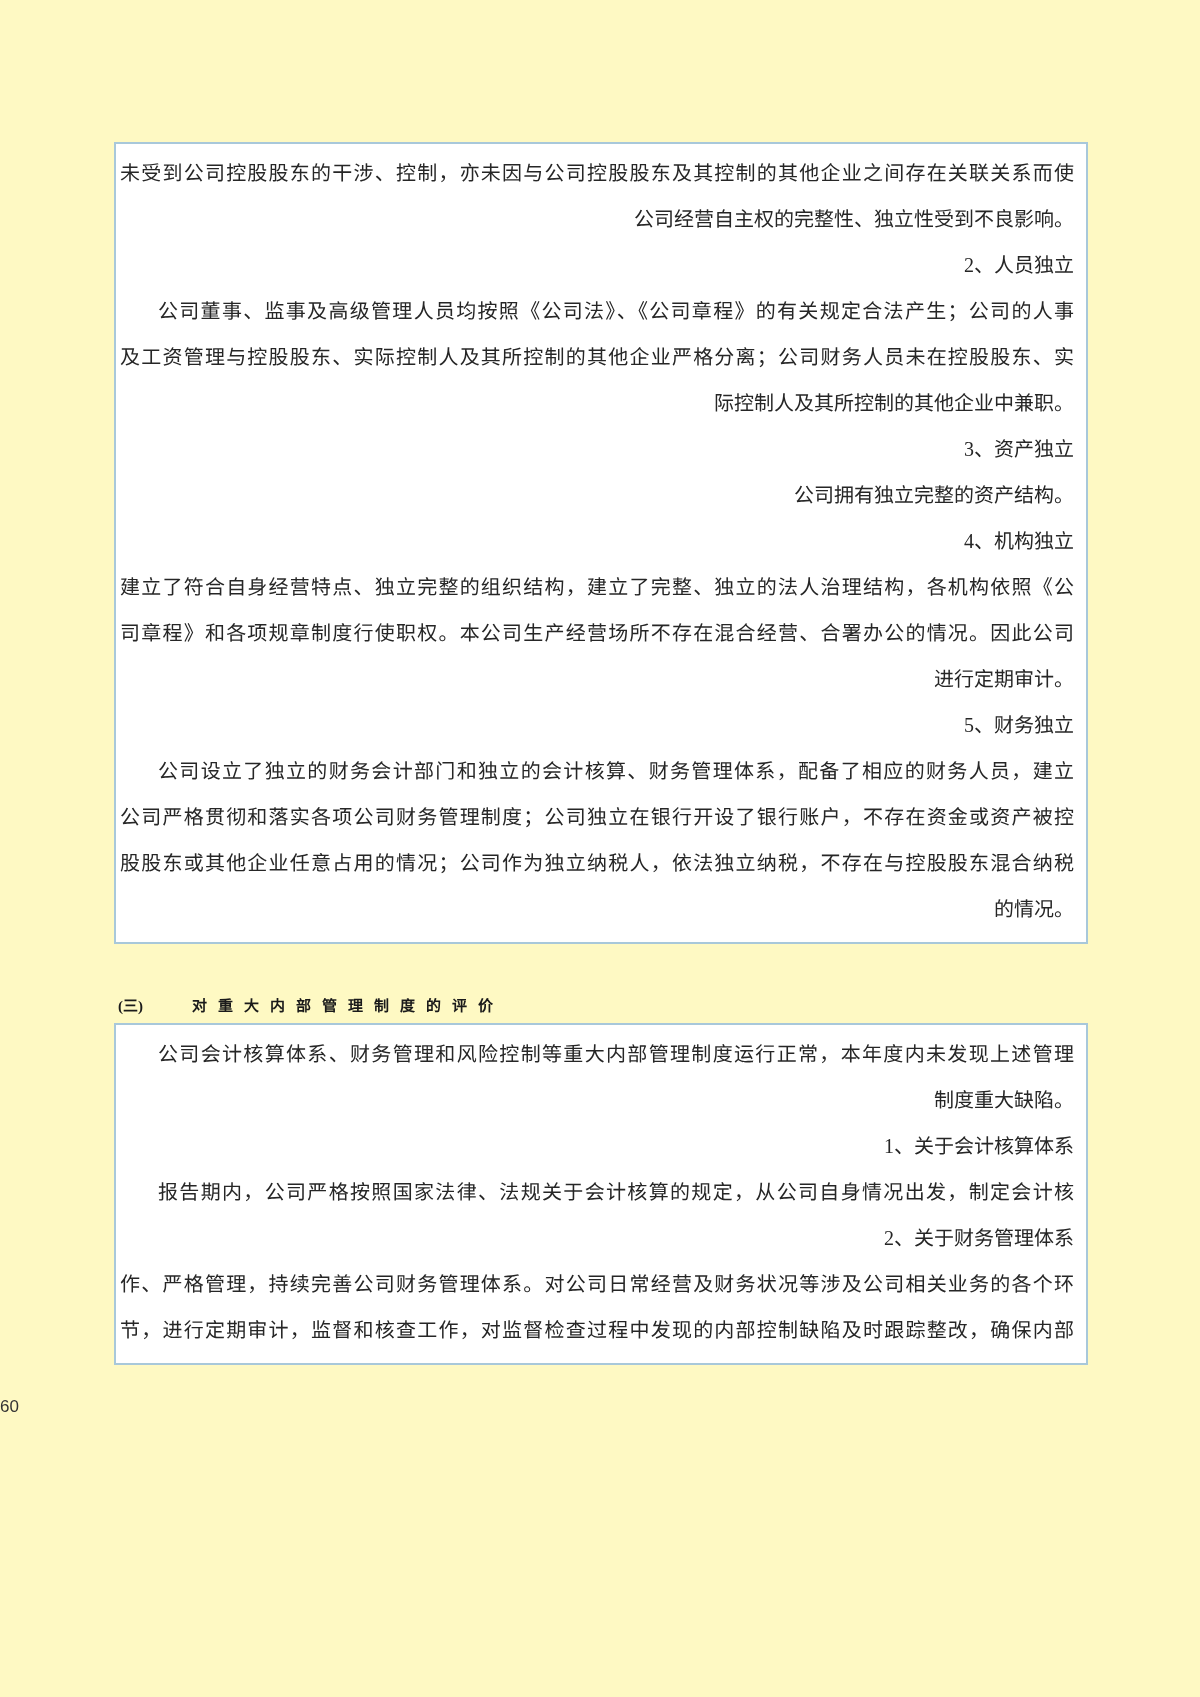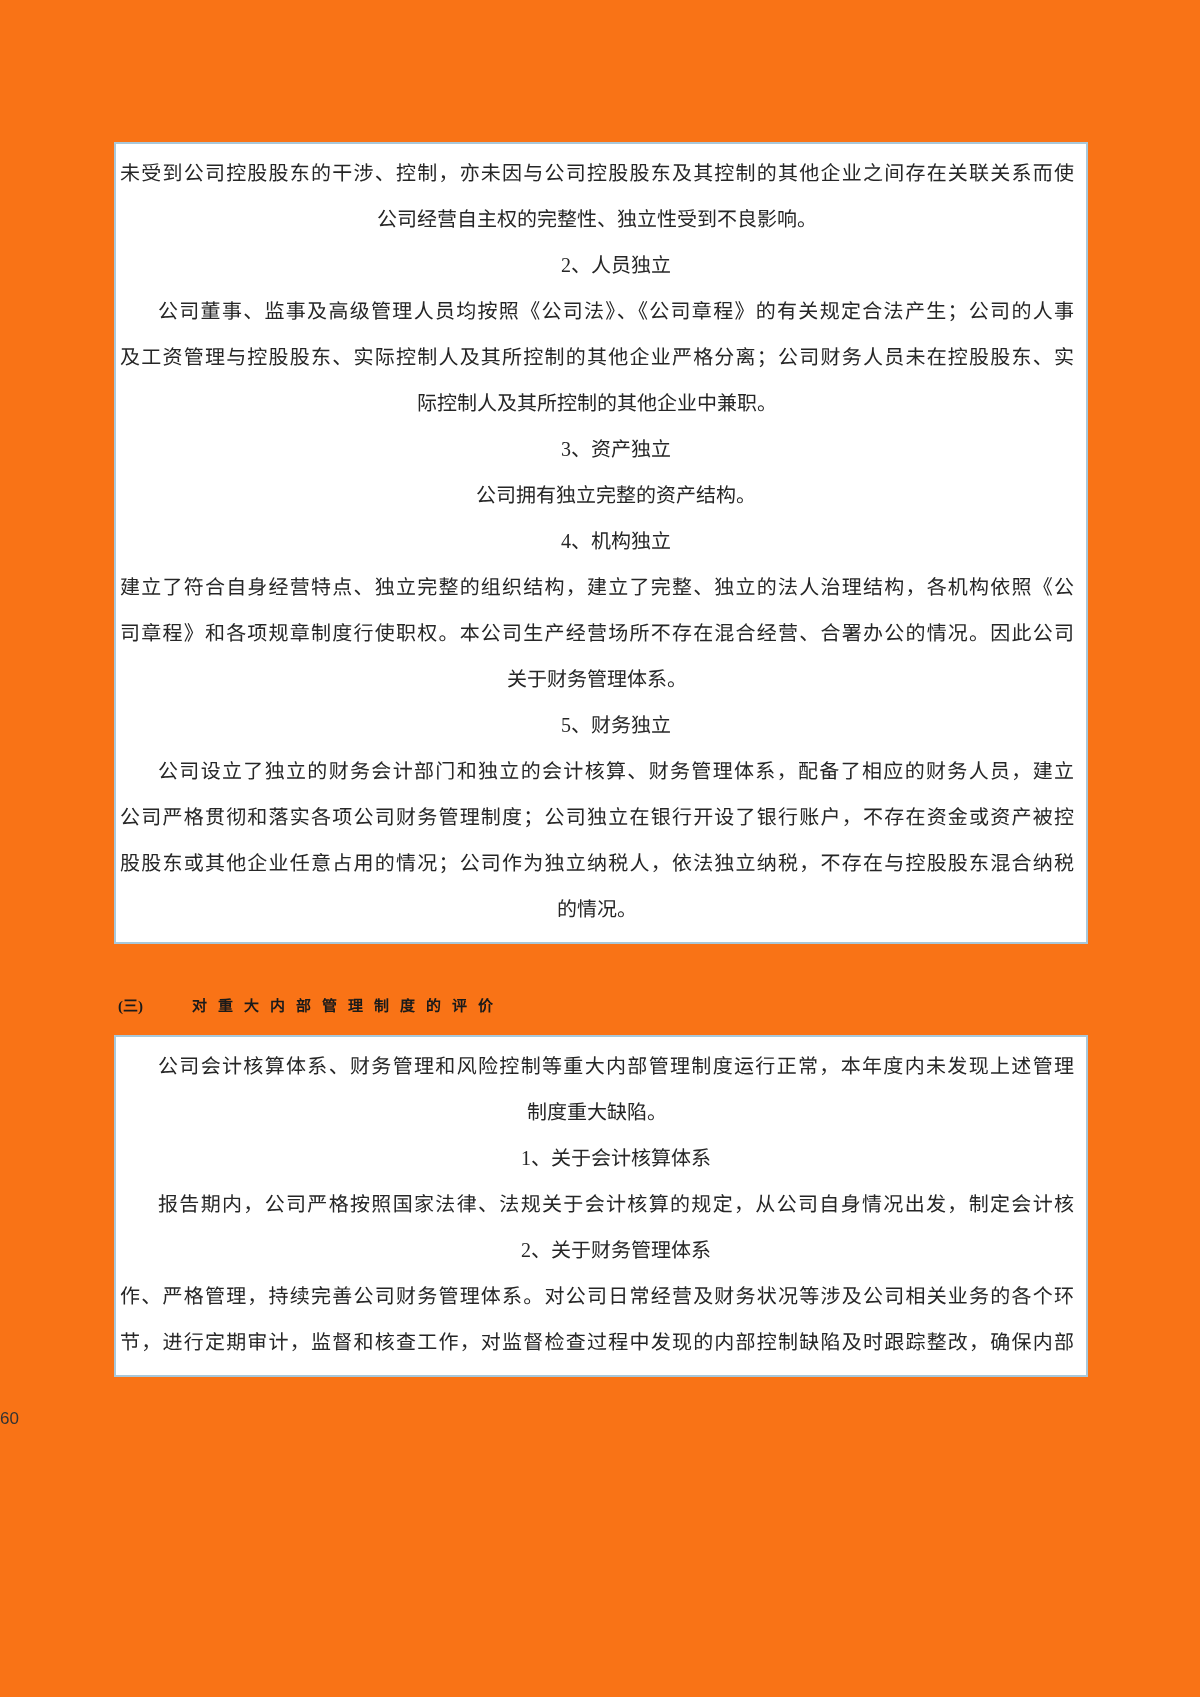--- a/index.html
+++ b/index.html
@@ -1,38 +1,38 @@
 <!DOCTYPE html>
 <html lang="zh-CN"><head>
 <meta charset="utf-8">
 <style>
   * { margin: 0; padding: 0; box-sizing: border-box; }
   html, body { background: #ffffff; }
   .page {
     position: relative;
     width: 1200px;
     height: 1697px;
-    background: #f97316;
+    background: #fef9c3;
     font-family: "Liberation Serif", "DejaVu Serif", serif;
     color: #262626;
     overflow: hidden;
   }
   .textbox {
     margin-left: 114px;
     width: 974px;
     border: 2px solid #a8c8da;
     padding: 6px 12px 10px 4px;
     background: #ffffff;
   }
   .box1 { margin-top: 142px; }
-  .box2 { margin-top: 20px; }
+  .box2 { margin-top: 8px; }
   .line {
     font-size: 20px;
     line-height: 46px;
-    text-align: center;
+    text-align: right;
     color: #262626;
   }
   .line.indent { padding-left: 38px; }
   .line.fill {
     text-align: justify;
     text-align-last: justify;
     text-justify: inter-ideograph;
   }
   .section-heading {
     margin-top: 50px;
@@ -62,21 +62,21 @@
       <div class="line">公司经营自主权的完整性、独立性受到不良影响。</div>
       <div class="line indent">2、人员独立</div>
       <div class="line indent fill">公司董事、监事及高级管理人员均按照《公司法》、《公司章程》的有关规定合法产生；公司的人事</div>
       <div class="line fill">及工资管理与控股股东、实际控制人及其所控制的其他企业严格分离；公司财务人员未在控股股东、实</div>
       <div class="line">际控制人及其所控制的其他企业中兼职。</div>
       <div class="line indent">3、资产独立</div>
       <div class="line indent">公司拥有独立完整的资产结构。</div>
       <div class="line indent">4、机构独立</div>
       <div class="line fill">建立了符合自身经营特点、独立完整的组织结构，建立了完整、独立的法人治理结构，各机构依照《公</div>
       <div class="line fill">司章程》和各项规章制度行使职权。本公司生产经营场所不存在混合经营、合署办公的情况。因此公司</div>
-      <div class="line">关于财务管理体系。</div>
+      <div class="line">进行定期审计。</div>
       <div class="line indent">5、财务独立</div>
       <div class="line indent fill">公司设立了独立的财务会计部门和独立的会计核算、财务管理体系，配备了相应的财务人员，建立</div>
       <div class="line fill">公司严格贯彻和落实各项公司财务管理制度；公司独立在银行开设了银行账户，不存在资金或资产被控</div>
       <div class="line fill">股股东或其他企业任意占用的情况；公司作为独立纳税人，依法独立纳税，不存在与控股股东混合纳税</div>
       <div class="line">的情况。</div>
     </section>
 
   <div class="section-heading">
     <span class="heading-index">(三)</span><span class="heading-title">对重大内部管理制度的评价</span>
   </div>

